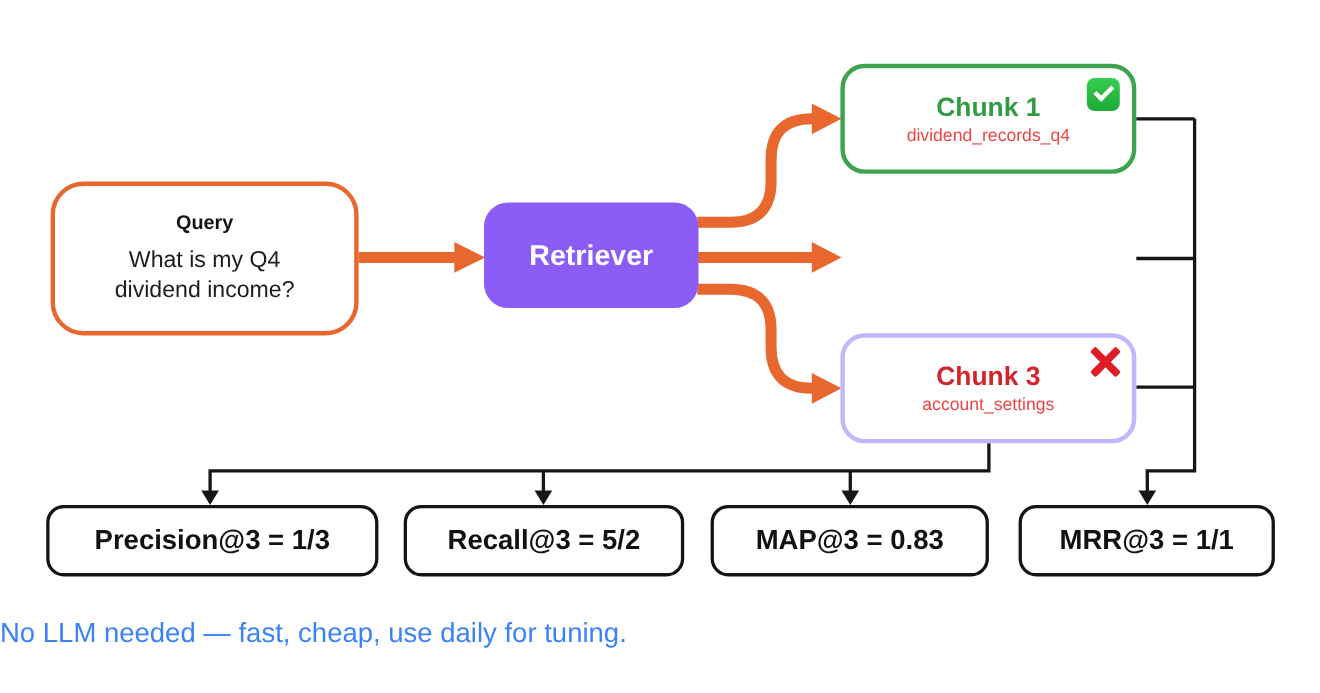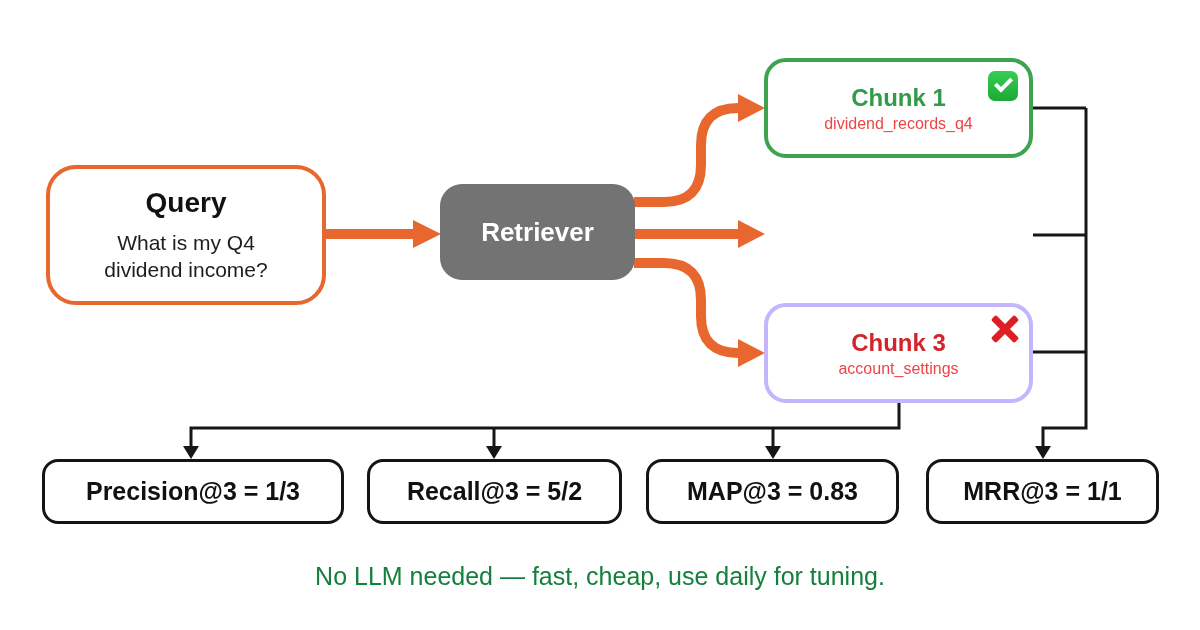--- a/index.html
+++ b/index.html
@@ -13,27 +13,27 @@
   svg.connectors{position:absolute;left:0;top:0;z-index:1;}
   .box{position:absolute;z-index:2;background:#ffffff;box-sizing:border-box;}
 
   
   .query{
     left:46px;top:165px;width:280px;height:140px;
     border:4px solid #E8672E;border-radius:30px;
     display:flex;flex-direction:column;align-items:center;justify-content:center;
     text-align:center;
   }
-  .query .q-title{font-size:28px;font-weight:bold;color:#121212;margin-bottom:11px;}
+  .query .q-title{font-size:18px;font-weight:bold;color:#121212;margin-bottom:11px;}
   .query .q-text{font-size:21px;color:#1d1d1d;line-height:1.28;width:200px;}
 
   
   .retriever{
     left:440px;top:184px;width:195px;height:96px;
-    background:#737373;border-radius:22px;
+    background:#8b5cf6;border-radius:22px;
     display:flex;align-items:center;justify-content:center;
   }
   .retriever span{font-size:26px;font-weight:bold;color:#ffffff;}
 
   
   .chunk{
     left:764px;width:269px;
     border-radius:22px;
     display:flex;flex-direction:column;align-items:center;justify-content:center;
     text-align:center;
@@ -76,21 +76,21 @@
     font-size:25px;font-weight:bold;color:#111111;
   }
   .metric-precision{left:42px;width:302px;}
   .metric-recall{left:367px;width:255px;}
   .metric-map{left:646px;width:253px;}
   .metric-mrr{left:926px;width:233px;}
 
   
   .caption{
     position:absolute;left:0;top:562px;width:1200px;
-    text-align:center;font-size:25px;color:#15803d;z-index:2;
+    text-align:left;font-size:25px;color:#3b82f6;z-index:2;
   }
 </style>
 </head>
 <body>
 
 <div class="canvas">
 
   <svg class="connectors" width="1200" height="630" viewBox="0 0 1200 630">
 
     <g stroke="#E8672E" stroke-width="10" fill="none">

